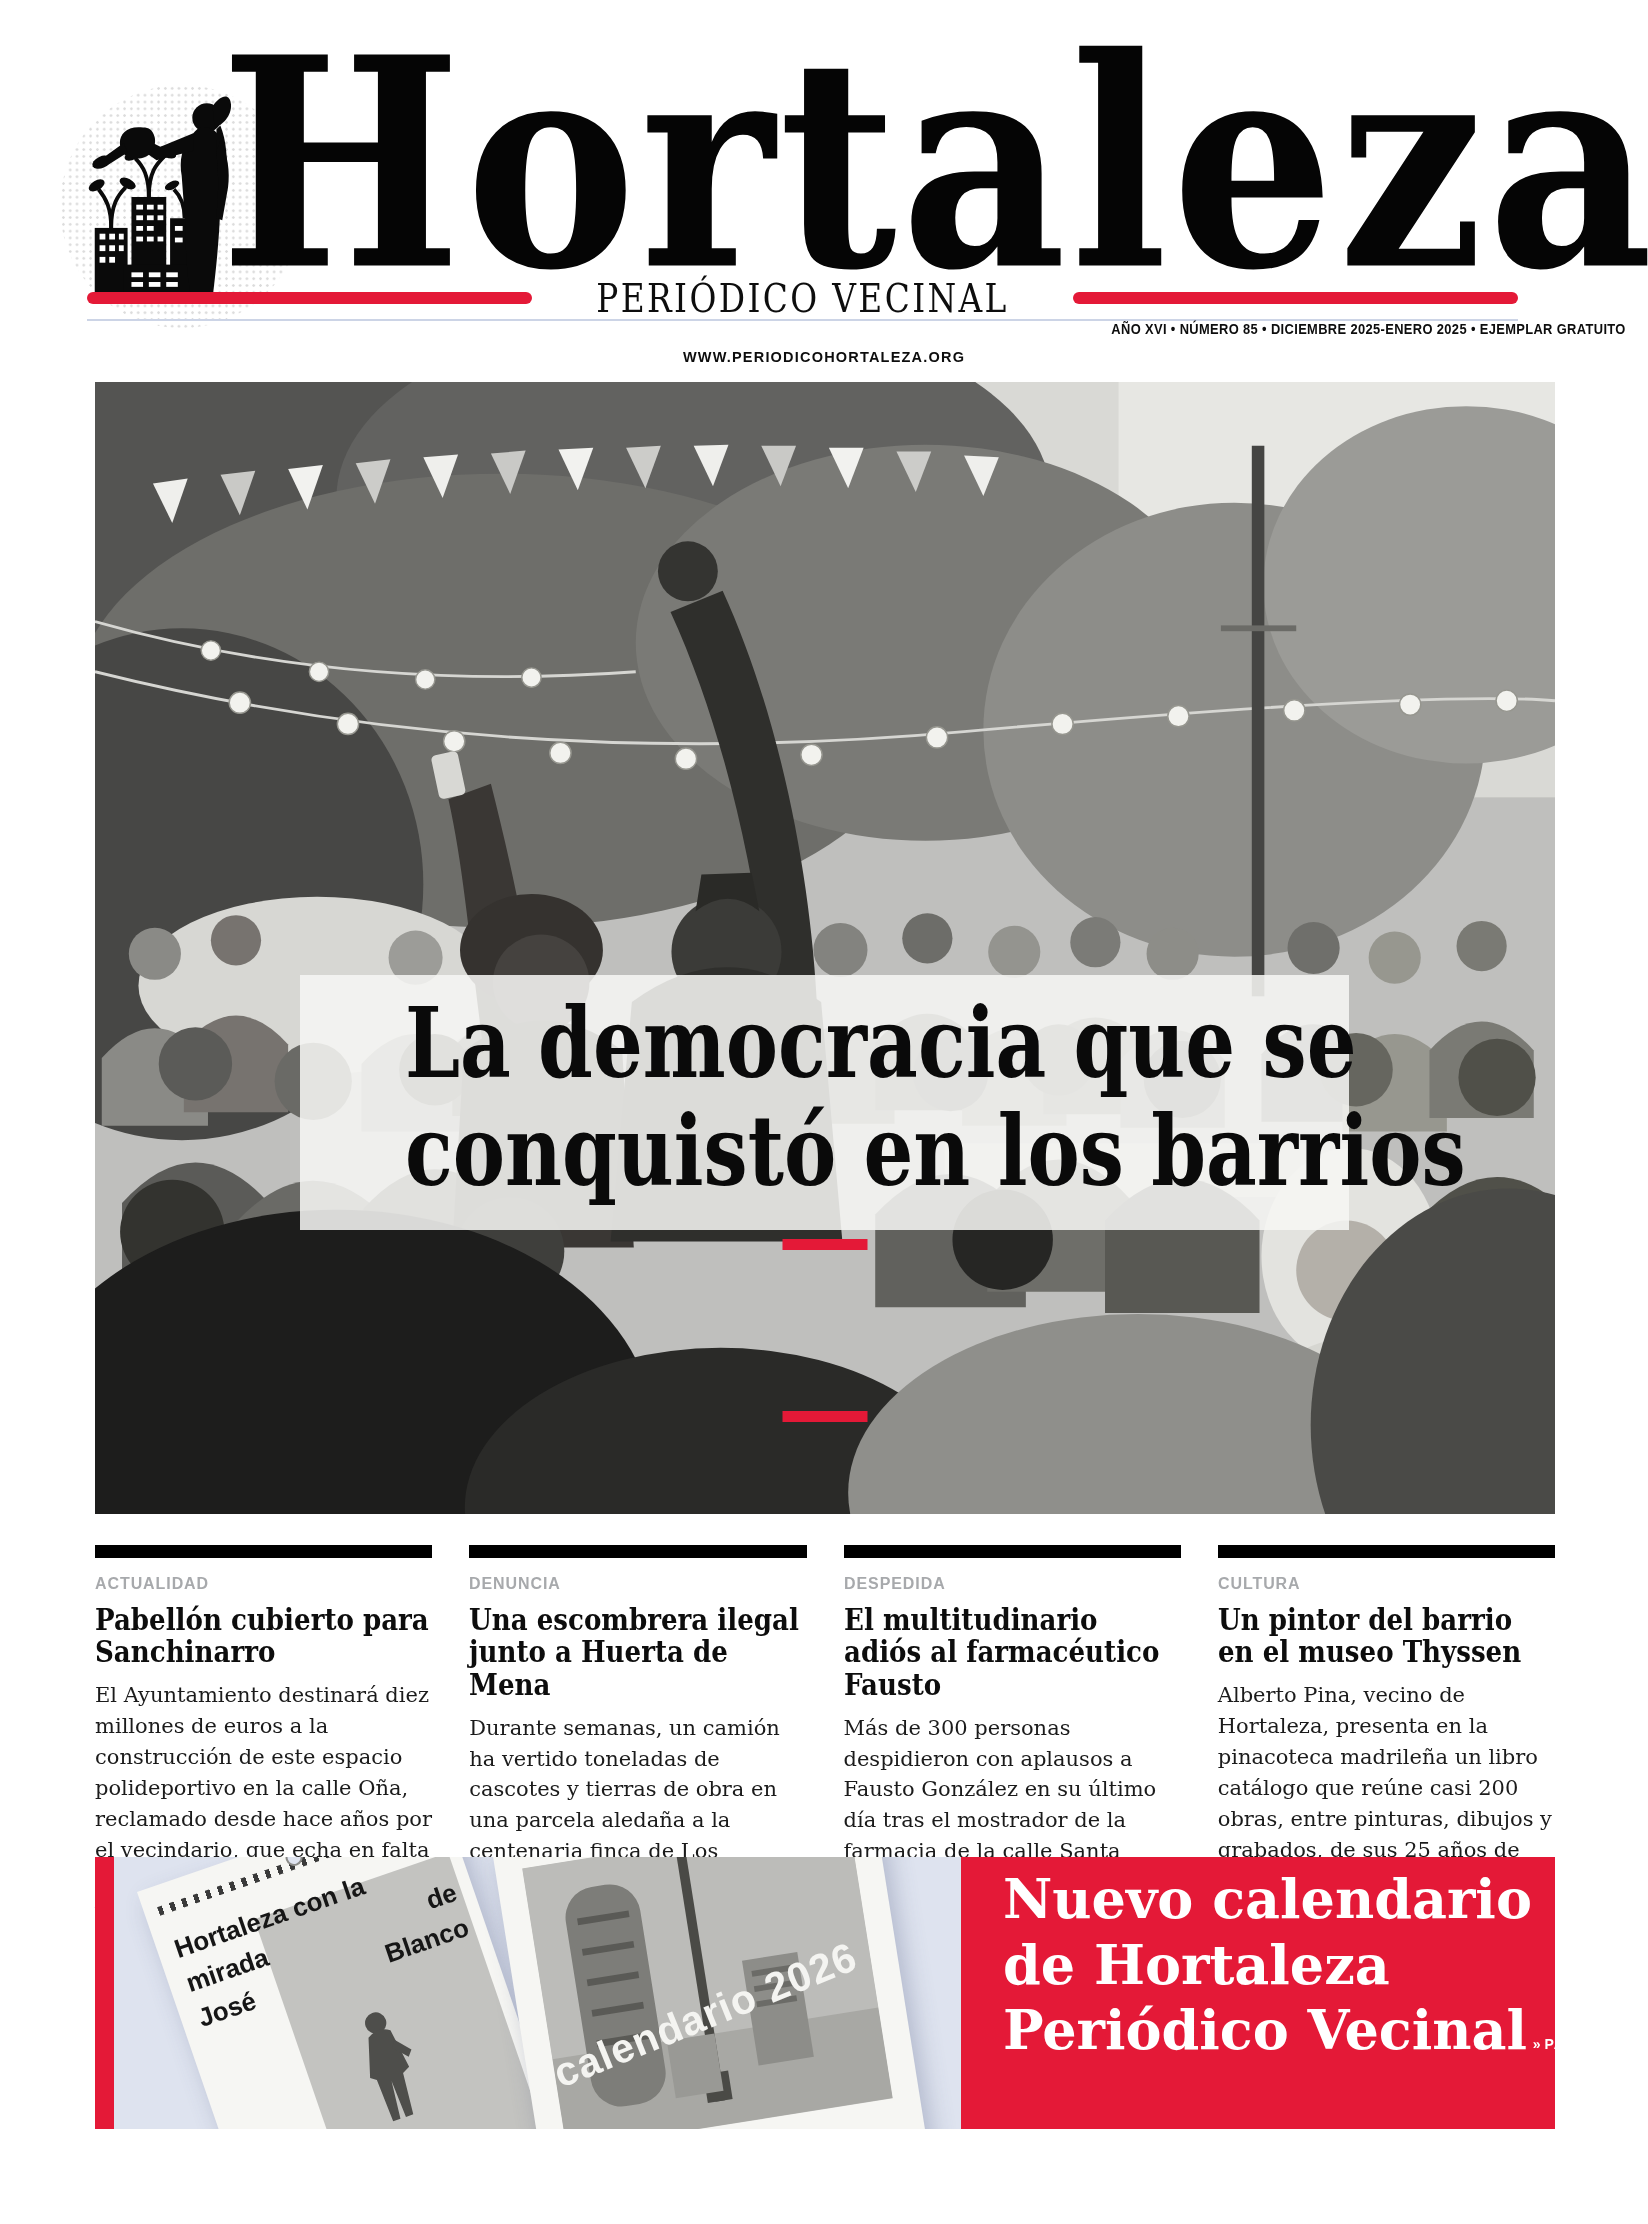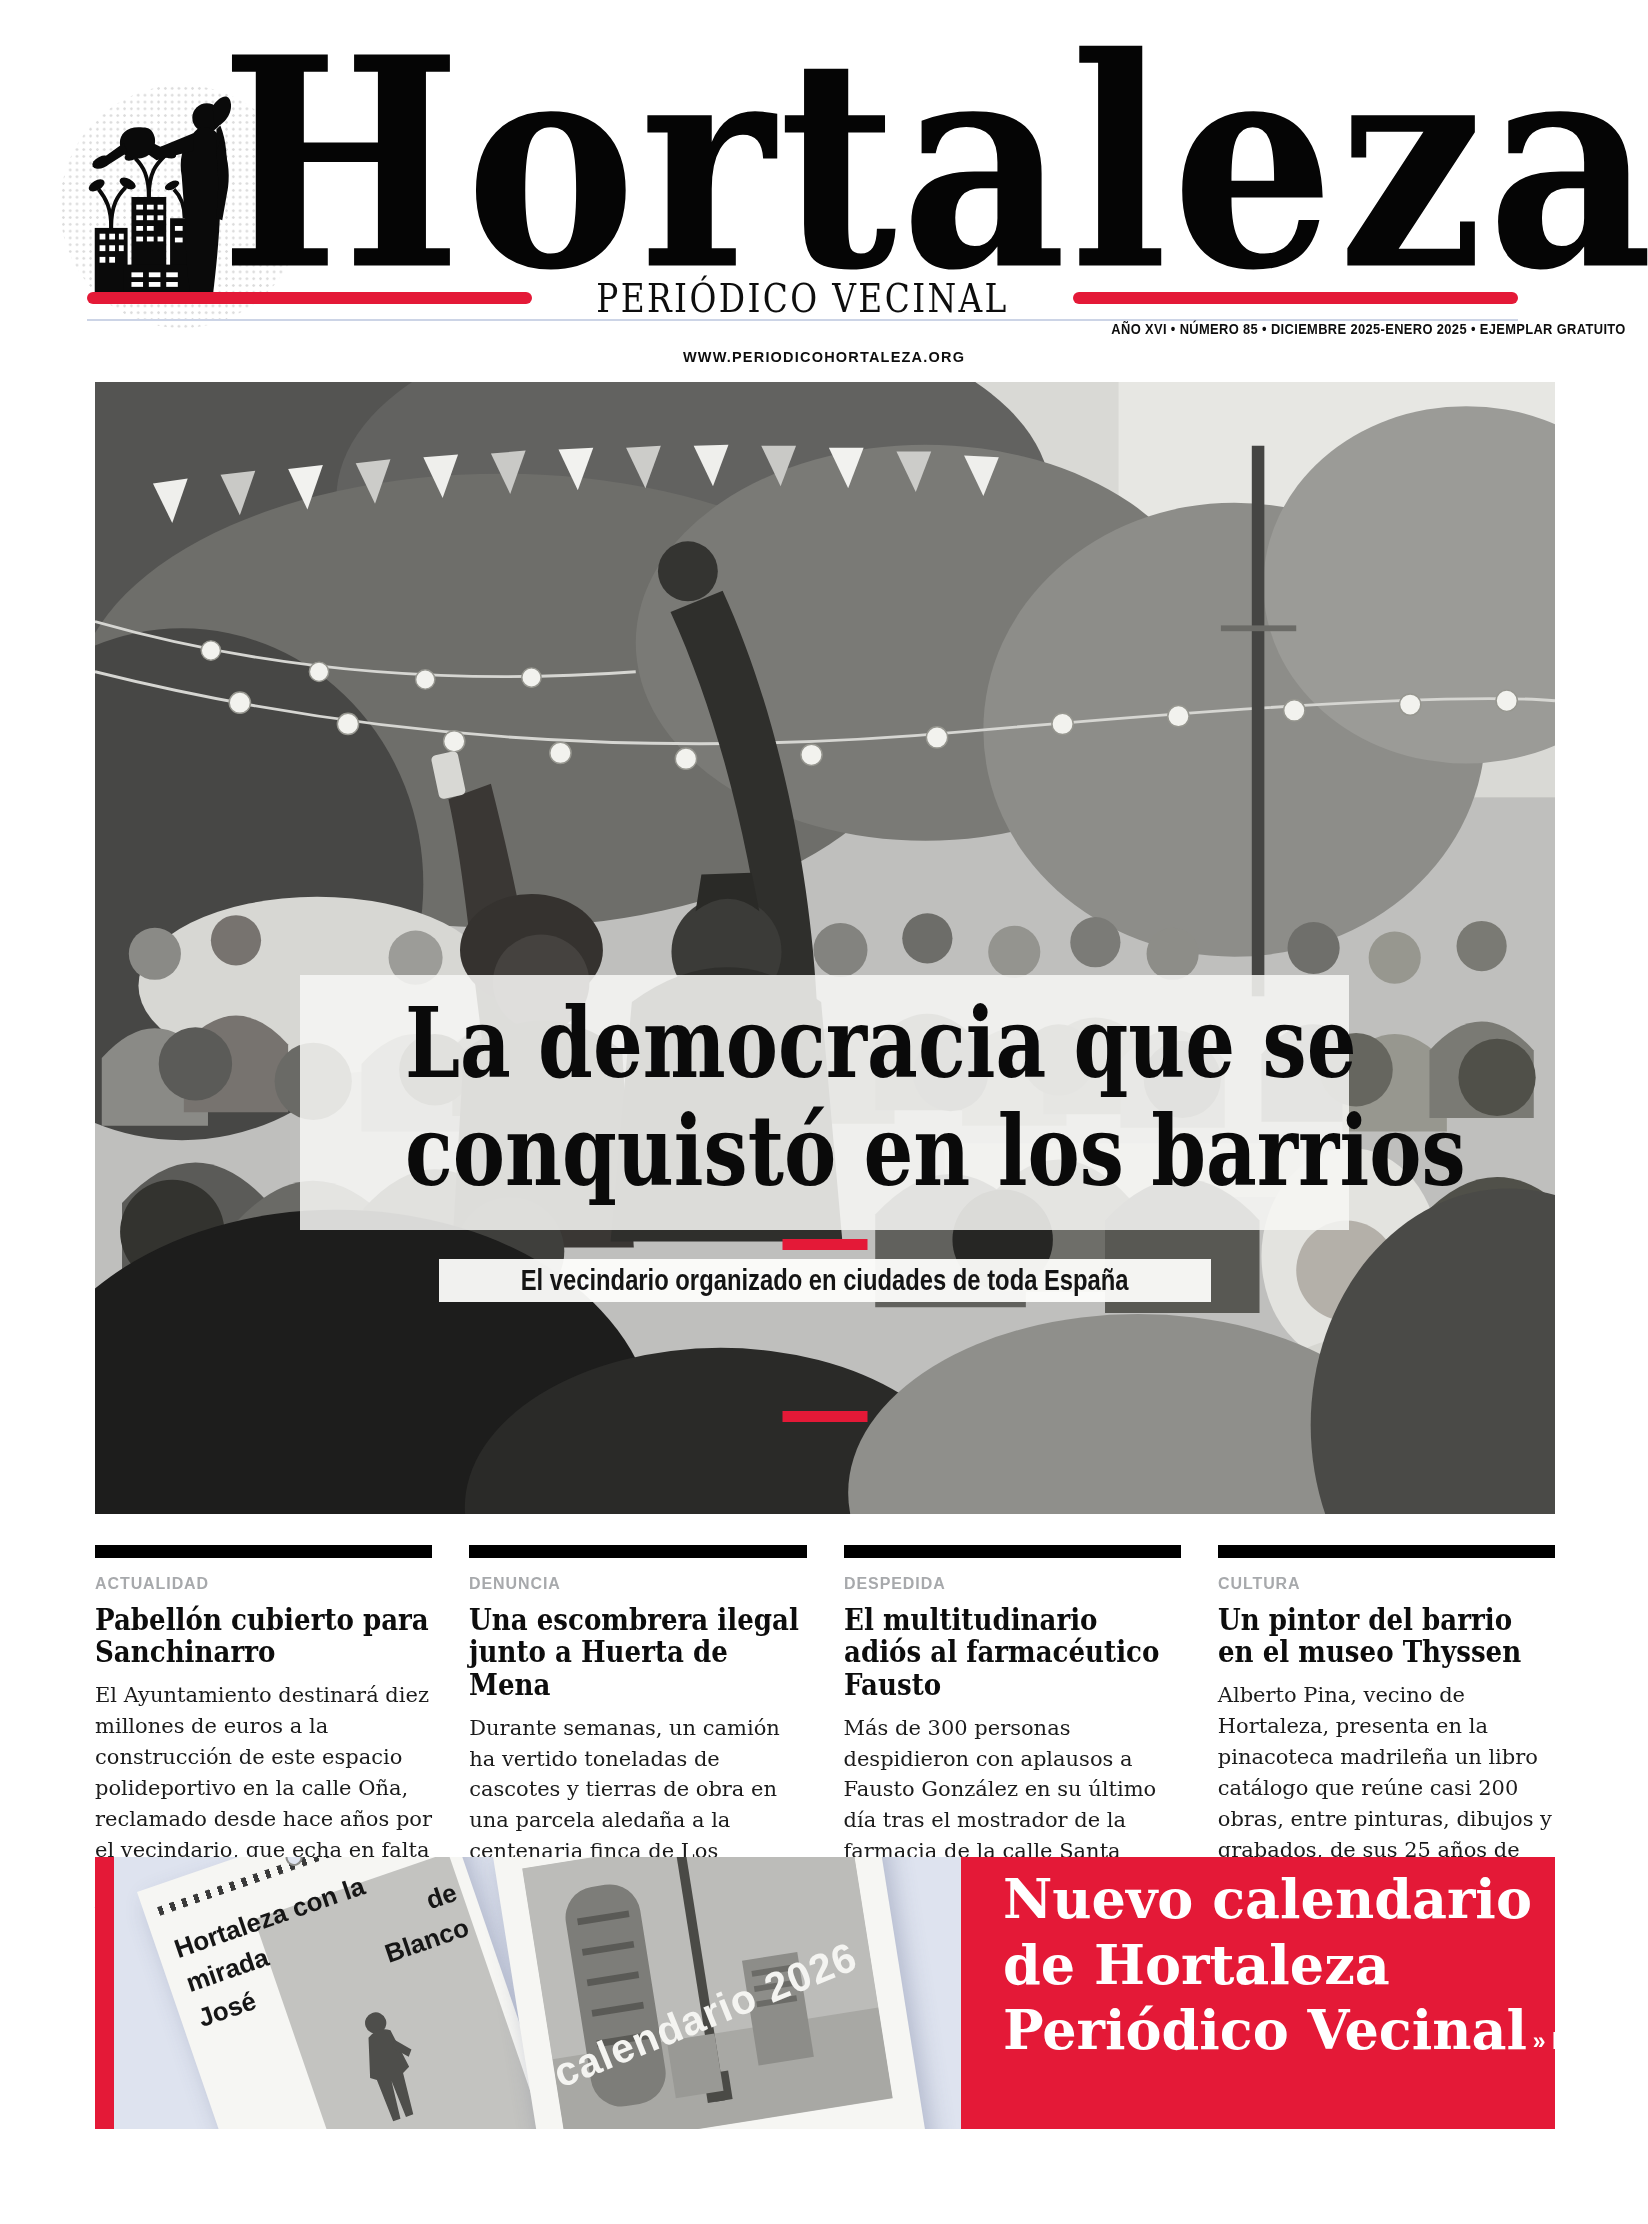--- a/index.html
+++ b/index.html
@@ -67,21 +67,21 @@
   .cal2{left:377px;top:-13.5px;width:384px;height:415px;transform:rotate(-9deg);transform-origin:top left;}
   .cal2 .ph{position:absolute;left:27px;top:29px;right:27px;height:285px;background:#bcbcb9;overflow:hidden;}
   .cal2 .caltext{position:absolute;left:5.8px;bottom:52px;font-weight:bold;font-size:41px;color:#f4f4f1;
     transform:rotate(-13deg);transform-origin:left bottom;white-space:nowrap;letter-spacing:1px;}
   .cal2 .brand{position:absolute;left:0;right:0;top:324px;text-align:center;}
   .cal2 .brand .b1{font-family:"DejaVu Serif",serif;font-weight:bold;font-size:23px;color:#2e2d24;line-height:1;}
   .cal2 .brand .b2{font-size:7.2px;font-weight:bold;letter-spacing:2.4px;color:#4a4937;}
   .promo-box{width:594px;color:#fff;display:flex;flex-direction:column;justify-content:flex-start;
     padding:9.7px 23px 9.7px 42px;box-sizing:border-box;}
   .promo-box .pl{font-family:"DejaVu Serif",serif;font-weight:bold;font-size:54px;line-height:1.22;white-space:nowrap;}
-  .promo-box .pageref{color:#fff;font-size:23px;}
+  .promo-box .pageref{color:#fff;font-size:14px;}
 </style>
 </head>
 <body>
 
 <div class="page">
 
   <div class="halftone"></div>
 
   <svg class="logo" viewBox="0 0 152 236">
 
@@ -312,23 +312,20 @@
       </g>
     </svg>
 
     <div class="headline-box">
       <span class="hl">La democracia que se</span>
       <span class="hl">conquistó en los barrios</span>
     </div>
 
     <div class="deck-bar top" style="background: rgb(228, 25, 55);"></div>
     <div class="deck">
-      <div class="dl">
-        <span>El vecindario organizado en ciudades de toda España</span>
-      </div>
     </div>
     <div class="deck-bar bottom" style="background: rgb(228, 25, 55);"></div>
   </div>
 
   <div class="stories">
 
     <div class="story">
       <div class="topbar"></div>
       <span class="kicker">ACTUALIDAD</span>
       <h3>Pabellón cubierto para Sanchinarro</h3>

